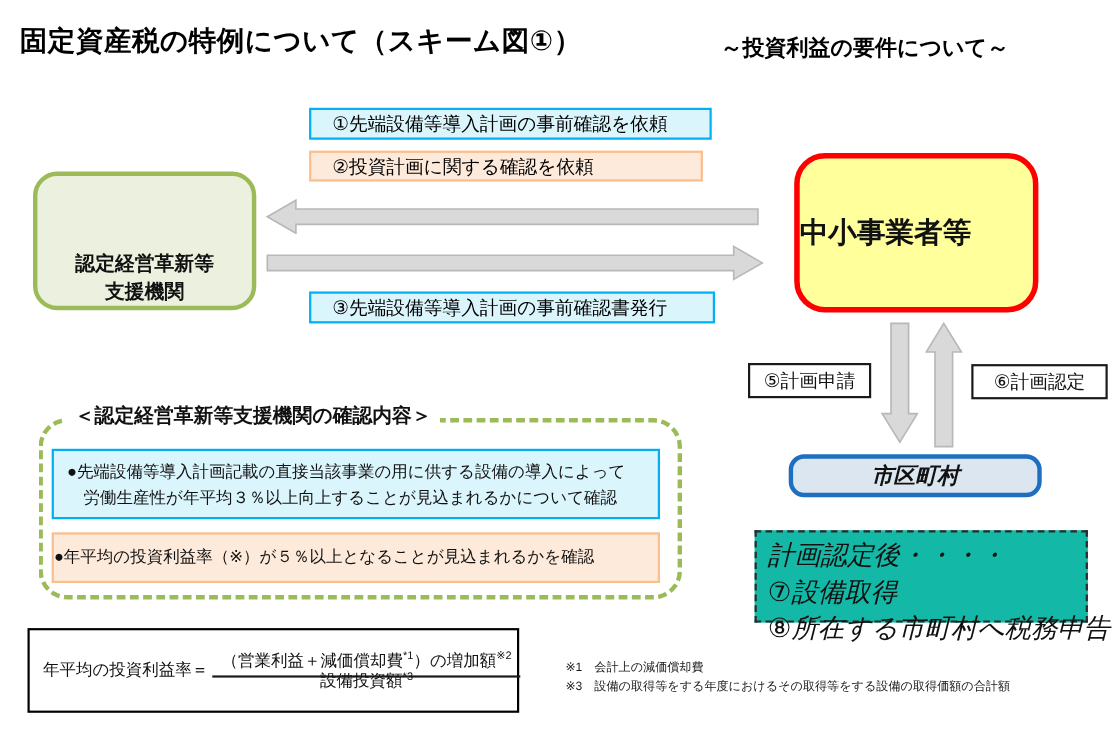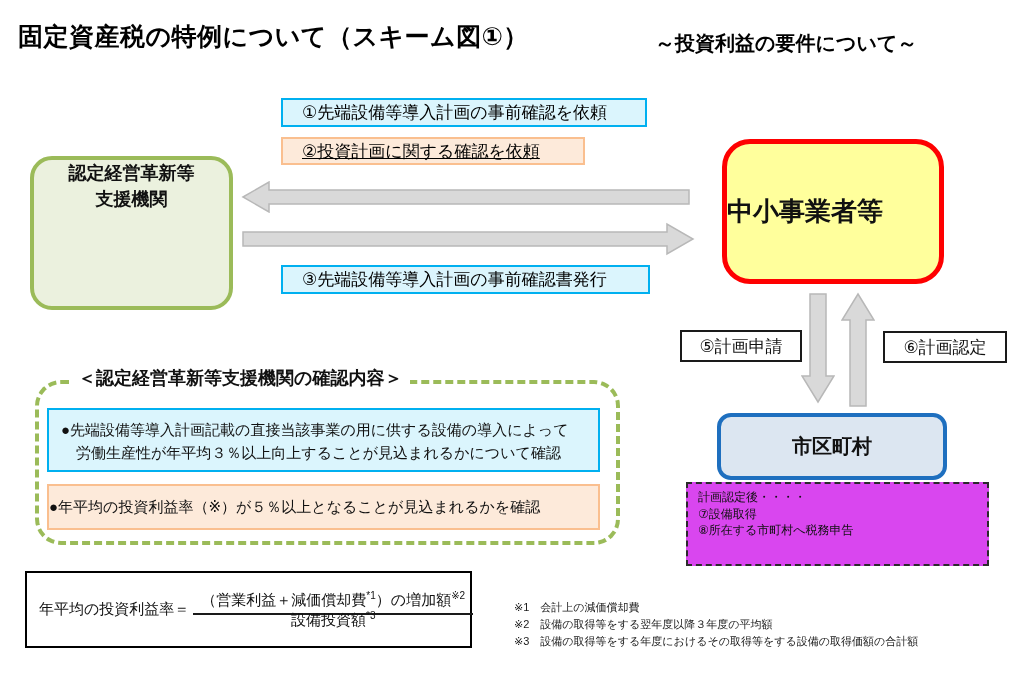--- a/index.html
+++ b/index.html
@@ -30,66 +30,67 @@
   .tagbox {
     display: flex; align-items: center;
     font-size: 17px; color: #000;
     padding-left: 19px;
     white-space: nowrap;
   }
   .tag-cyan  { background: #dbf5fd; border: 2px solid #00b0f0; }
   .tag-orange{ background: #fdeada; border: 2px solid #fabf8f; }
 
   .step1 { left: 281px; top: 98px;  width: 366px; height: 29px; }
-  .step2 { left: 281px; top: 137px; width: 304px; height: 28px; text-decoration: underline; }
+  .step2 { left: 281px; top: 137px; width: 358px; height: 28px; }
   .step3 { left: 281px; top: 265px; width: 369px; height: 29px; }
   .step4 { left: 281px; top: 303px; width: 337px; height: 29px; }
 
   .support-org {
-    left: 30px; top: 156px; width: 203px; height: 154px;
+    left: 30px; top: 156px; width: 203px; height: 126px;
     background: #ebf1de; border: 4px solid #9bbb59; border-radius: 22px;
-    display: flex; flex-direction: column; align-items: center; justify-content: flex-start;
+    display: flex; flex-direction: column; align-items: center; justify-content: flex-end;
     font-size: 18px; font-weight: bold; line-height: 1.45; text-align: center;
   }
   .sme {
     left: 722px; top: 139px; width: 222px; height: 145px;
     background: #ffff9c; border: 5px solid #fe0000; border-radius: 28px;
     display: flex; align-items: center; justify-content: flex-start;
     font-size: 26px; font-weight: bold;
   }
   .municipality {
-    left: 717px; top: 413px; width: 230px; height: 67px;
+    left: 717px; top: 413px; width: 230px; height: 39px;
     background: #dce6f1; border: 4px solid #1e6fbf; border-radius: 14px;
     display: flex; align-items: center; justify-content: center;
-    font-size: 20px; font-weight: bold;
+    font-size: 20px; font-weight: bold; font-style: italic;
   }
 
   .plainbox {
     background: #ffffff; border: 2px solid #1a1a1a;
     display: flex; align-items: center; justify-content: center;
     font-size: 17px; white-space: nowrap;
   }
-  .step5 { left: 680px; top: 330px; width: 122px; height: 32px; }
+  .step5 { left: 680px; top: 330px; width: 112px; height: 32px; }
   .step6 { left: 883px; top: 331px; width: 124px; height: 32px; }
 
   .after-note {
     left: 686px; top: 482px; width: 303px; height: 84px;
-    background: #d946ef; border: 2px dashed #2b2b2b;
-    font-size: 12px; line-height: 1.38;
+    background: #14b8a6; border: 2px dashed #2b2b2b;
+    font-size: 24px; line-height: 1.38;
     padding: 5px 10px;
     white-space: nowrap;
+    font-style: italic;
   }
 
   .confirm-panel {
     left: 35px; top: 380px; width: 585px; height: 165px;
     border: 4px dashed #9bbb59; border-radius: 26px;
     background: transparent;
   }
   .confirm-title {
-    left: 70px; top: 366px;
+    left: 60px; top: 366px;
     background: #ffffff; padding: 0 8px;
     font-size: 18px; font-weight: bold; white-space: nowrap;
   }
   .confirm-item {
     left: 47px; width: 553px;
     font-size: 15px; line-height: 1.5;
     white-space: nowrap;
   }
   .confirm-item.cyan {
     top: 408px; height: 64px;
@@ -186,17 +187,16 @@
   <div class="abs formula-box">
     <span class="formula-lhs">年平均の投資利益率＝</span>
     <span class="fraction">
       <span class="num"><span>（営業利益＋減価償却費</span><sup>*1</sup><span>）の増加額</span><sup>※2</sup></span>
       <span class="den"><span>設備投資額</span><sup>*3</sup></span>
     </span>
   </div>
 
   <div class="abs footnotes">
     <div>※1　会計上の減価償却費</div>
-    <div>※2　設備の取得等をする翌年度以降３年度の平均額</div>
     <div>※3　設備の取得等をする年度におけるその取得等をする設備の取得価額の合計額</div>
   </div>
 
 </div>
 
 </body></html>

